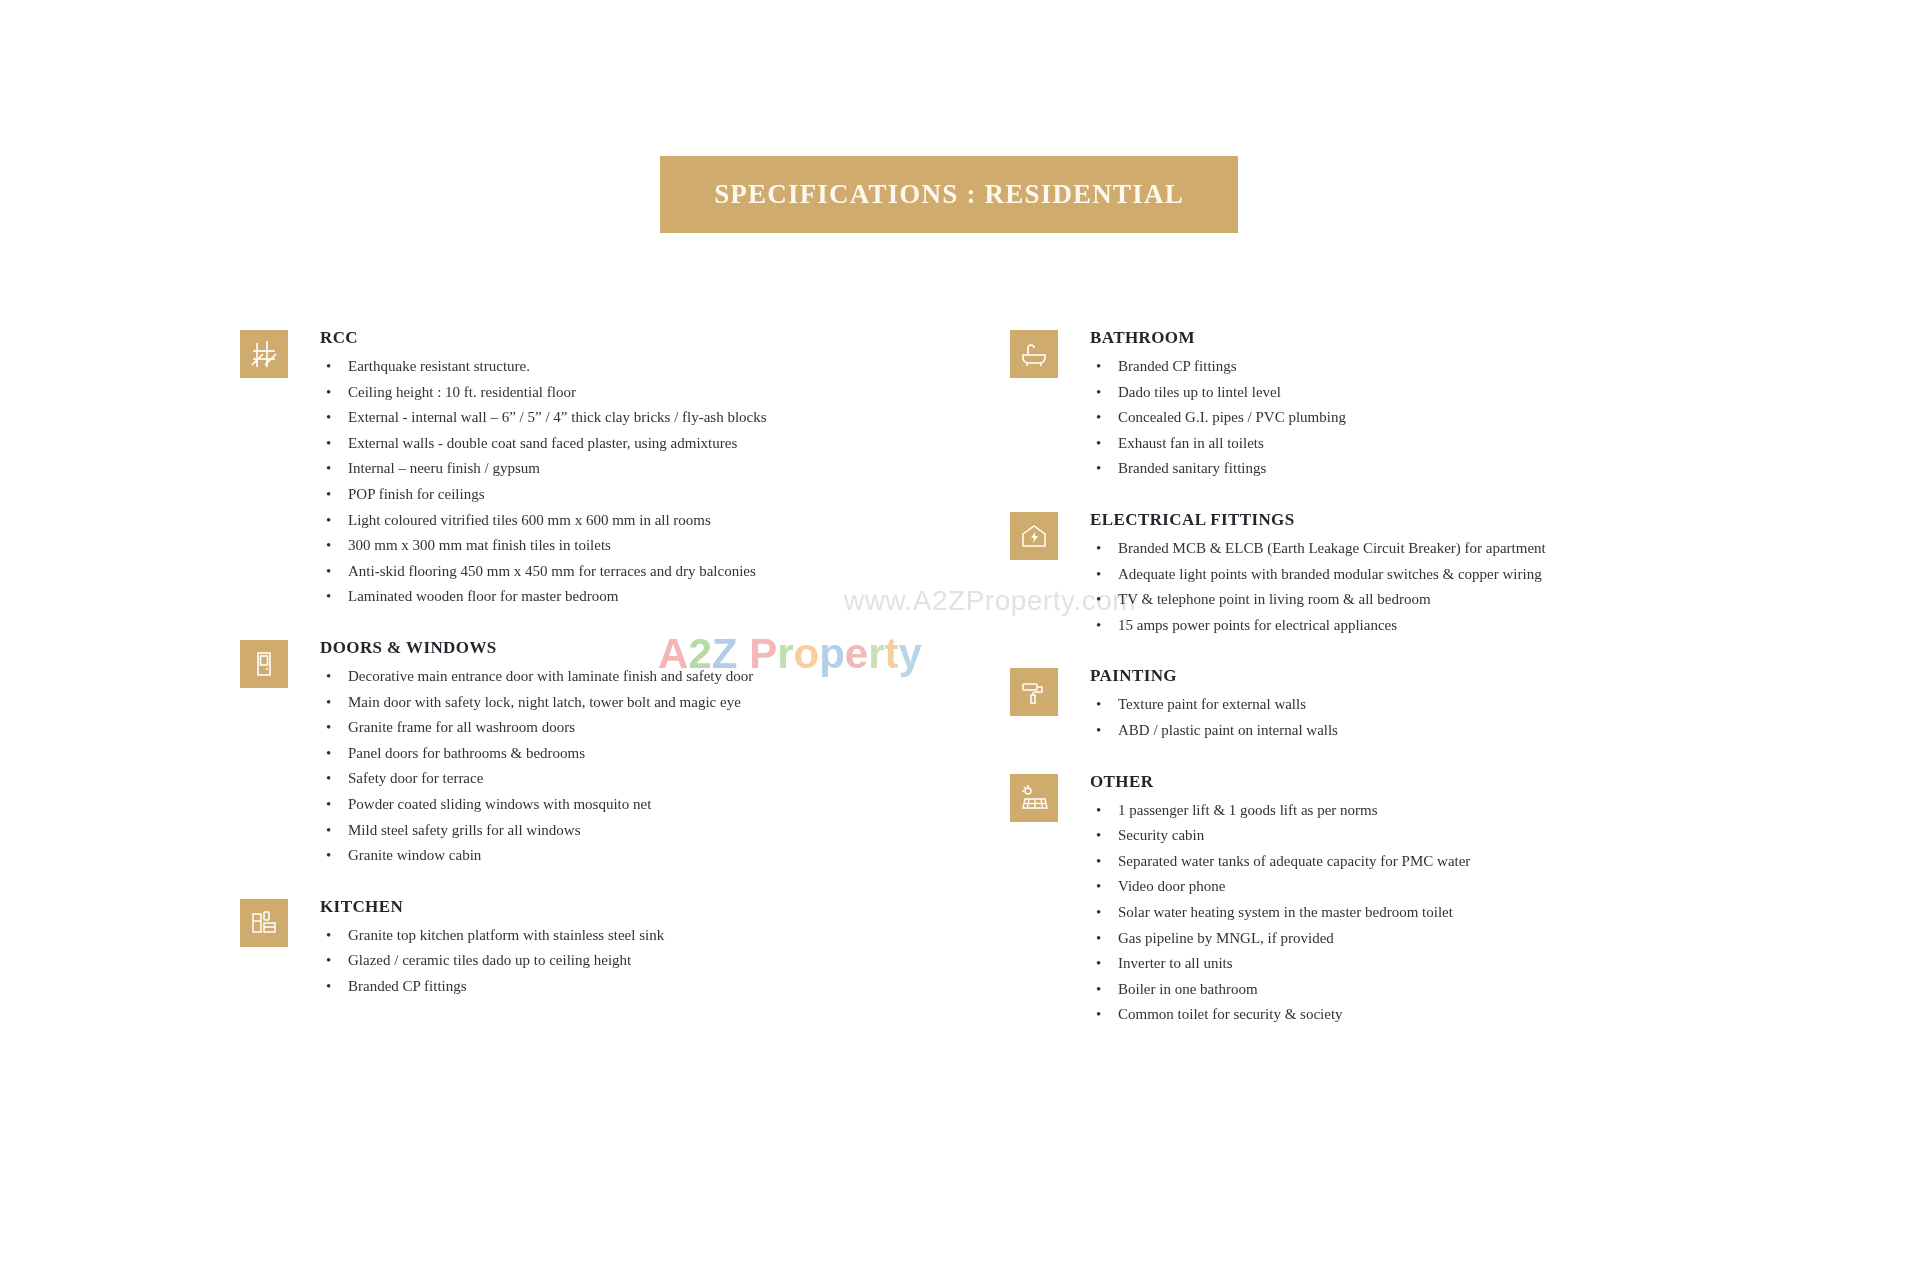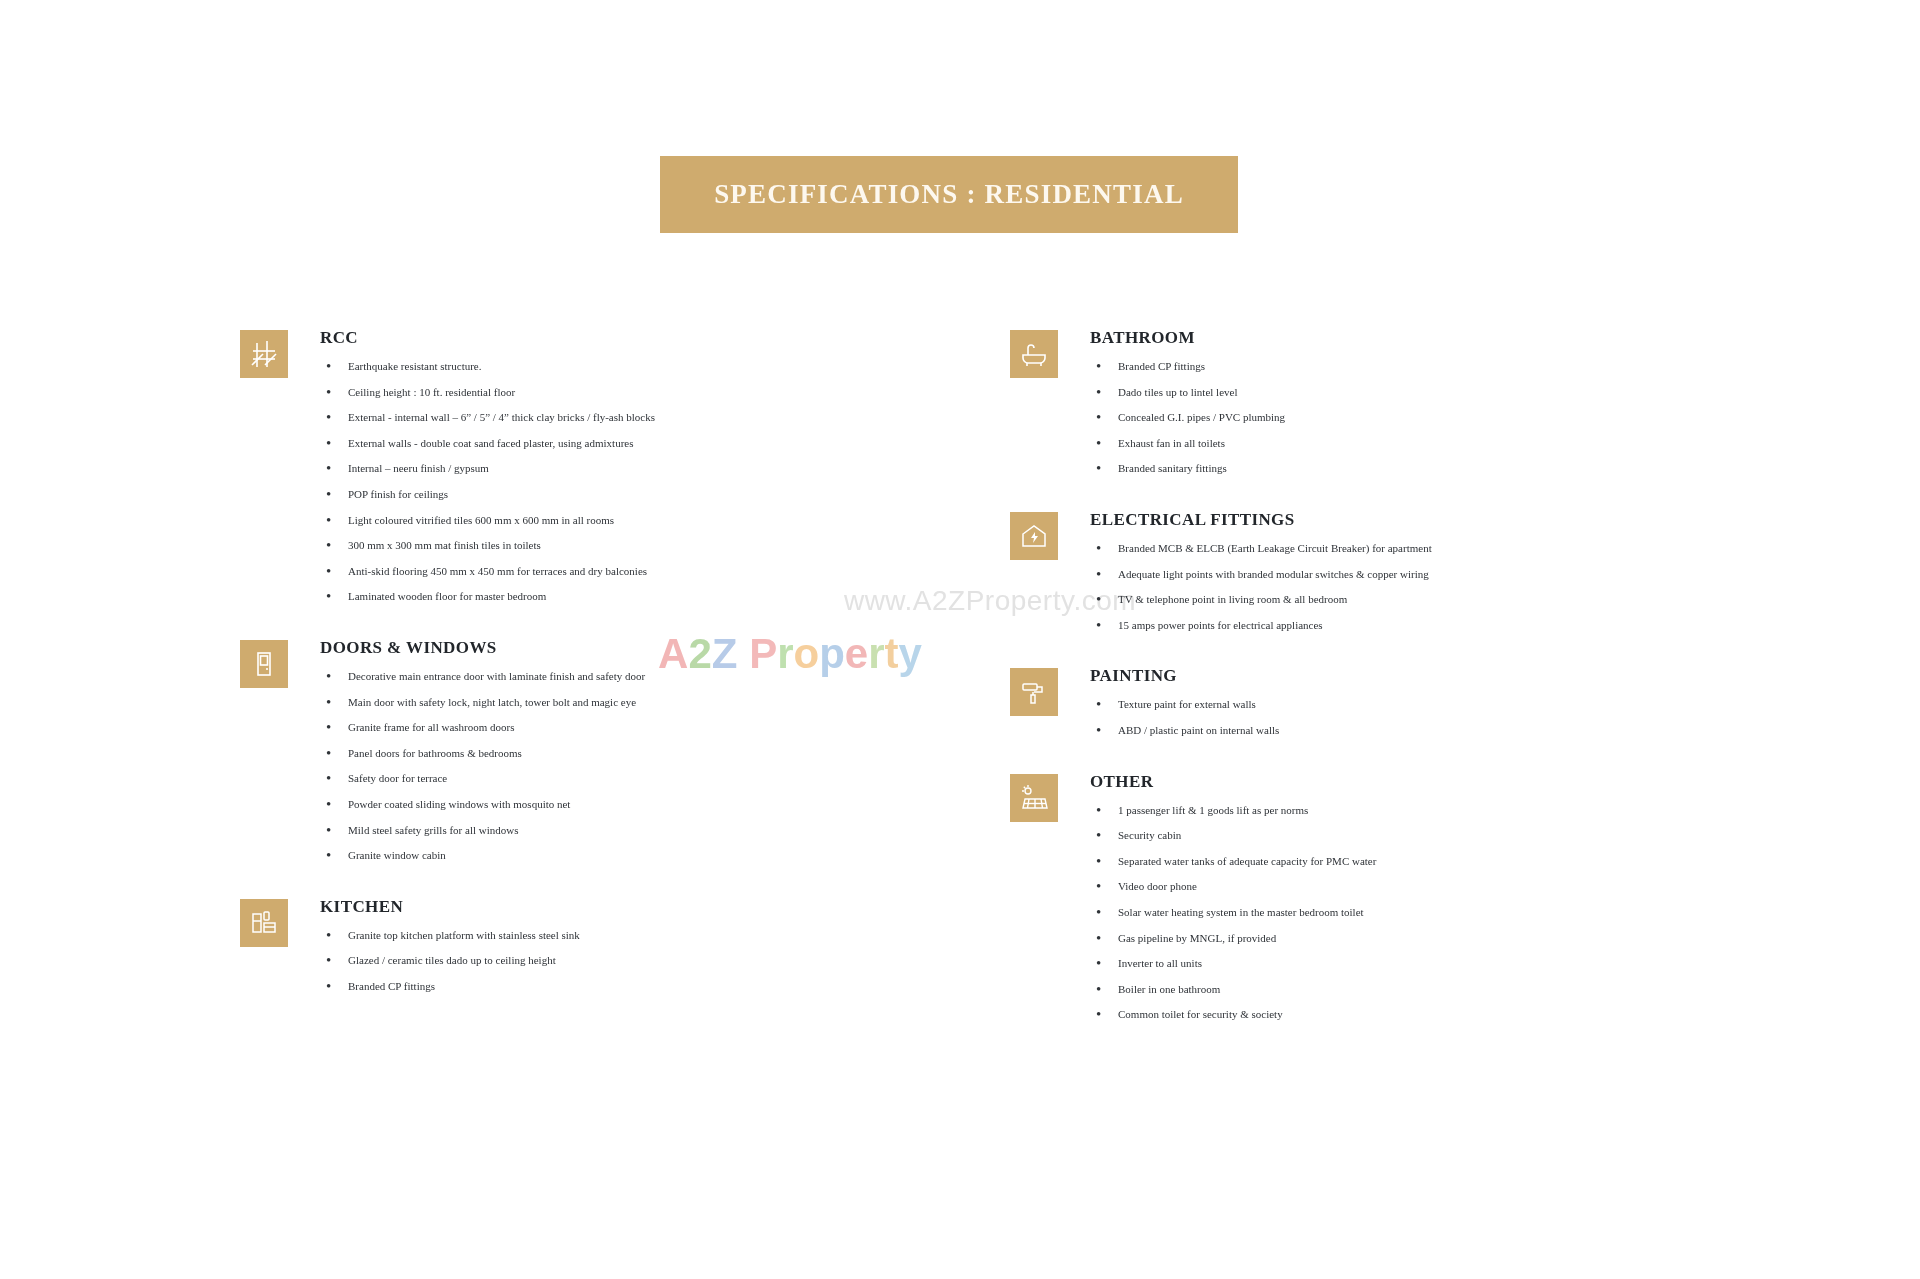--- a/index.html
+++ b/index.html
@@ -111,21 +111,21 @@
   }
   ul.items {
     list-style: none;
     margin: 0;
     padding: 0;
   }
   ul.items li {
     position: relative;
     padding-left: 28px;
     font-family: "Liberation Serif", serif;
-    font-size: 11px;
+    font-size: 15px;
     line-height: 25.6px;
     color: #2f3338;
   }
   ul.items li::before {
     content: "\2022";
     position: absolute;
     left: 6px;
     top: 0;
     color: #2f3338;
     font-size: 15px;

